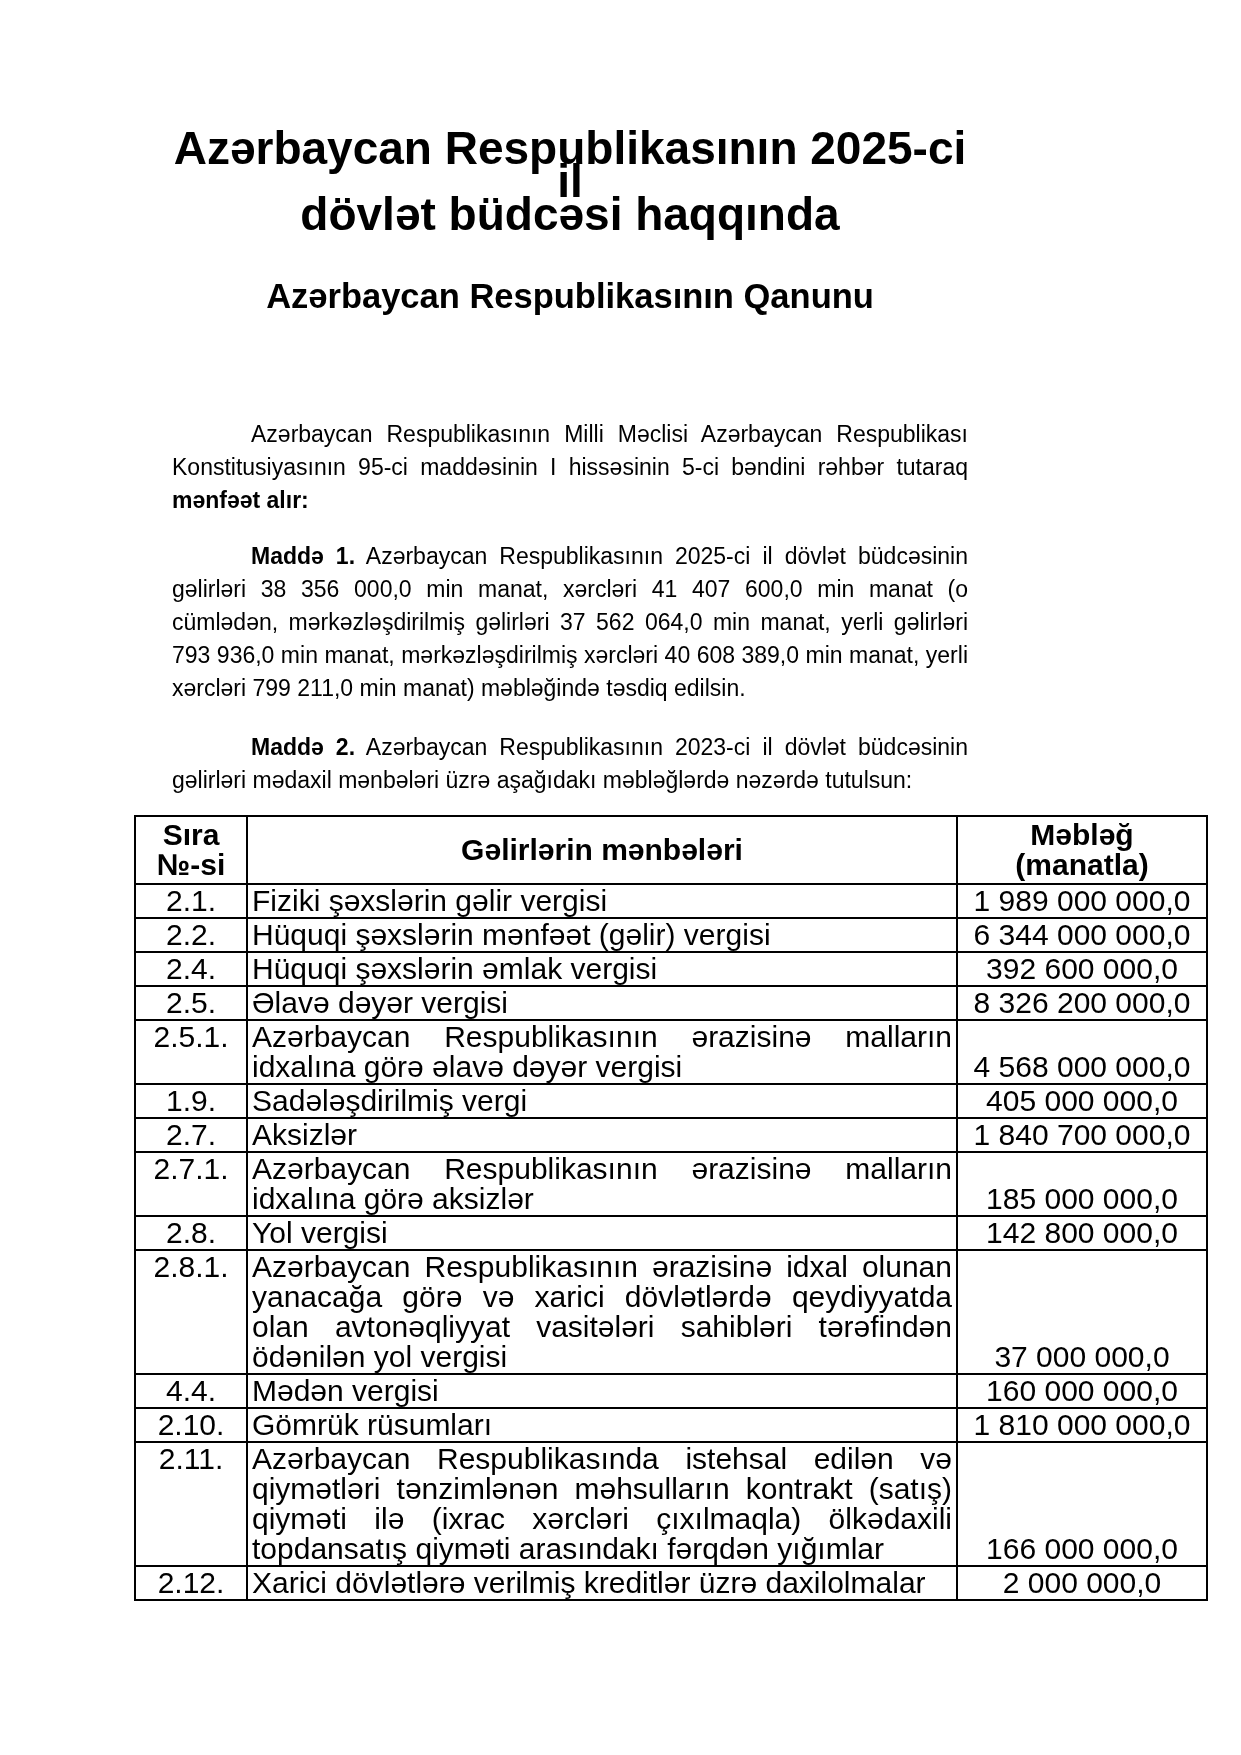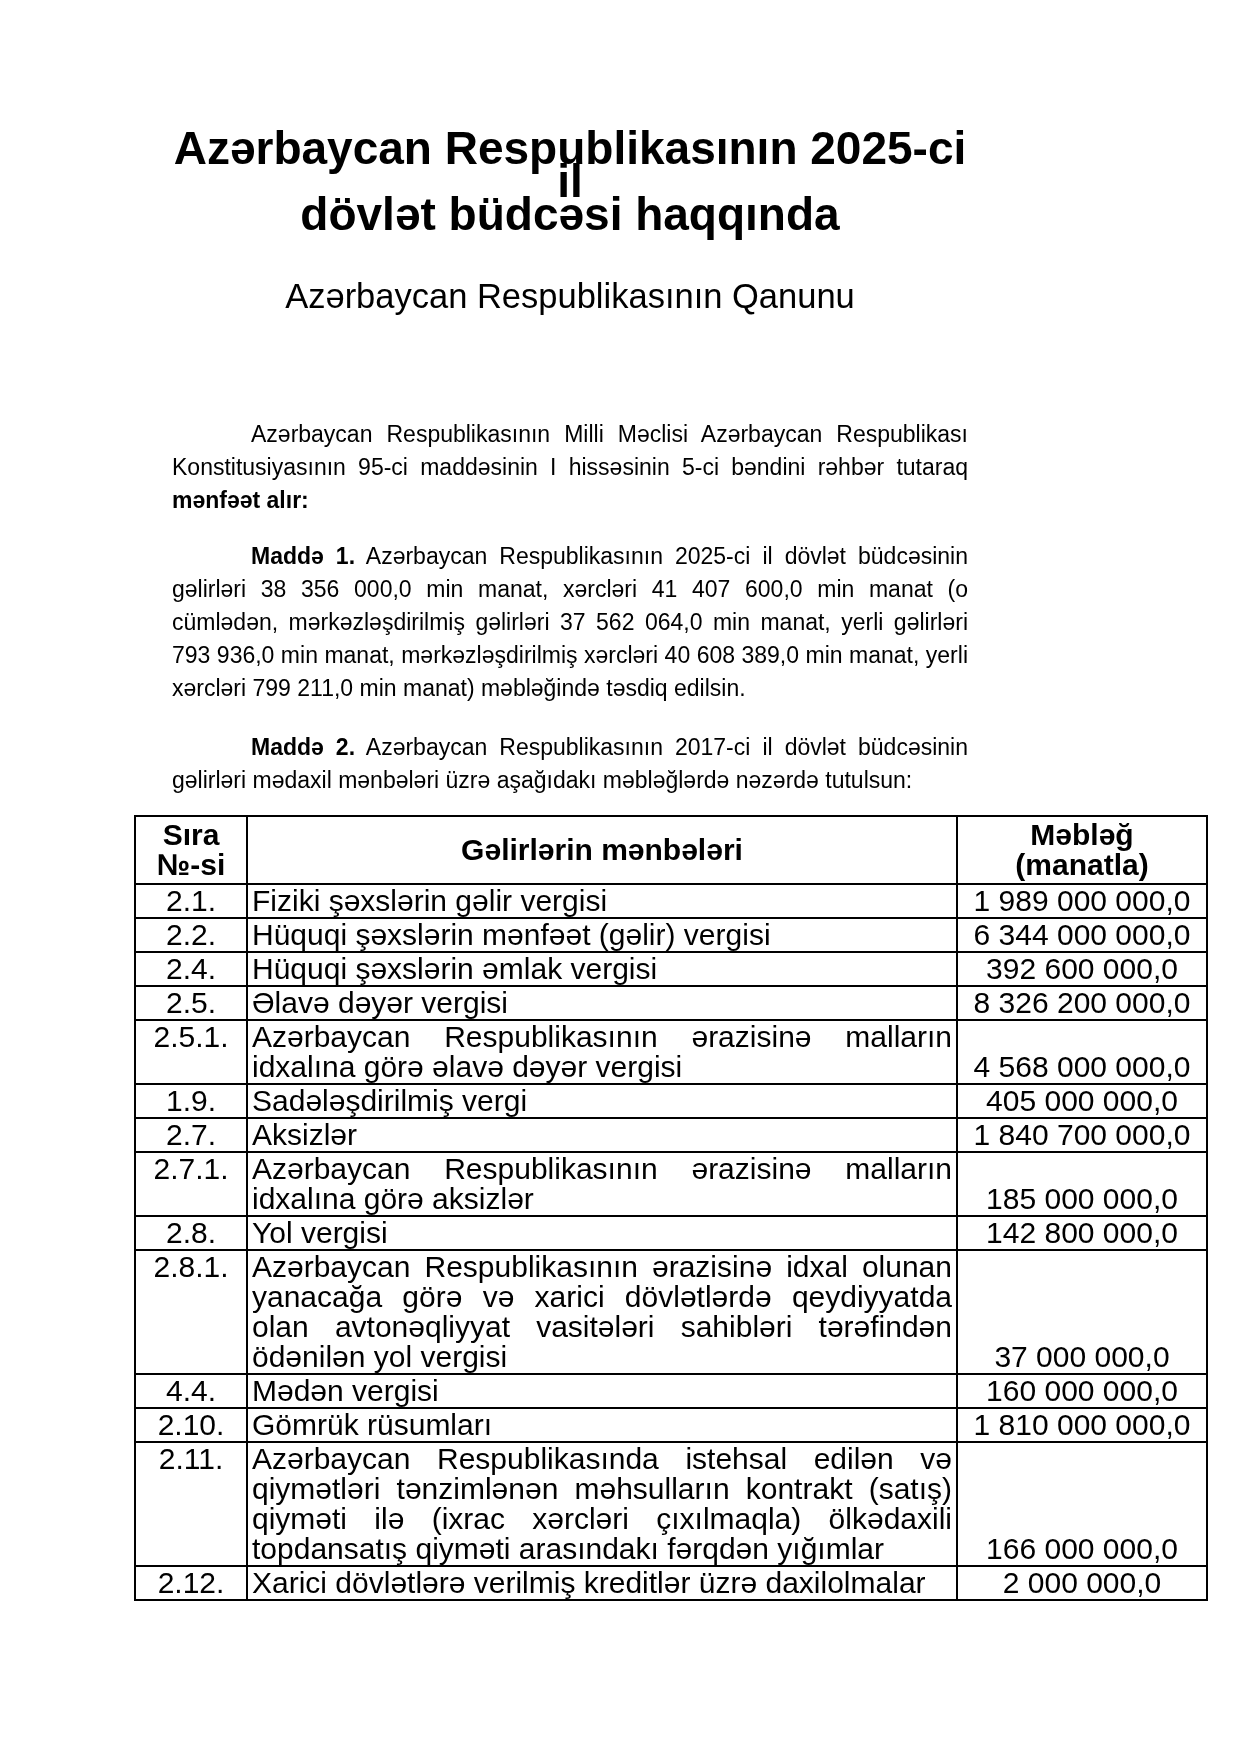--- a/index.html
+++ b/index.html
@@ -24,21 +24,21 @@
   }
   .doc-title {
     text-align: center;
     font-weight: bold;
     line-height: 33px;
     margin: 0 0 49px 0;
   }
   .doc-title span { display: block; }
   .doc-subtitle {
     text-align: center;
-    font-weight: normal;
+    font-weight: bold;
     line-height: 33px;
     margin: 0 0 105px 0;
   }
   p.body-par {
     text-align: justify;
     text-indent: 79px;
     line-height: 33px;
     margin: 0;
   }
   p.preamble  { margin-bottom: 23px; }
@@ -93,21 +93,21 @@
     <span>Azərbaycan Respublikasının 2025-ci il</span>
     <span>dövlət büdcəsi haqqında</span>
   </h1>
 
   <h2 class="doc-subtitle">Azərbaycan Respublikasının Qanunu</h2>
 
   <p class="body-par preamble"><span>Azərbaycan Respublikasının Milli Məclisi Azərbaycan Respublikası Konstitusiyasının 95-ci maddəsinin I hissəsinin 5-ci bəndini rəhbər tutaraq</span> <b>mənfəət alır:</b></p>
 
   <p class="body-par article-1"><b>Maddə 1.</b> <span>Azərbaycan Respublikasının 2025-ci il dövlət büdcəsinin gəlirləri 38 356 000,0 min manat, xərcləri 41 407 600,0 min manat (o cümlədən, mərkəzləşdirilmiş gəlirləri 37 562 064,0 min manat, yerli gəlirləri 793 936,0 min manat, mərkəzləşdirilmiş xərcləri 40 608 389,0 min manat, yerli xərcləri 799 211,0 min manat) məbləğində təsdiq edilsin.</span></p>
 
-  <p class="body-par article-2"><b>Maddə 2.</b> <span>Azərbaycan Respublikasının 2017-ci il dövlət büdcəsinin gəlirləri mədaxil mənbələri üzrə aşağıdakı məbləğlərdə nəzərdə tutulsun:</span></p>
+  <p class="body-par article-2"><b>Maddə 2.</b> <span>Azərbaycan Respublikasının 2023-ci il dövlət büdcəsinin gəlirləri mədaxil mənbələri üzrə aşağıdakı məbləğlərdə nəzərdə tutulsun:</span></p>
 
   <table class="revenue">
     <colgroup>
       <col class="c-no">
       <col class="c-source">
       <col class="c-amount">
     </colgroup>
     <thead>
       <tr>
         <th>Sıra

